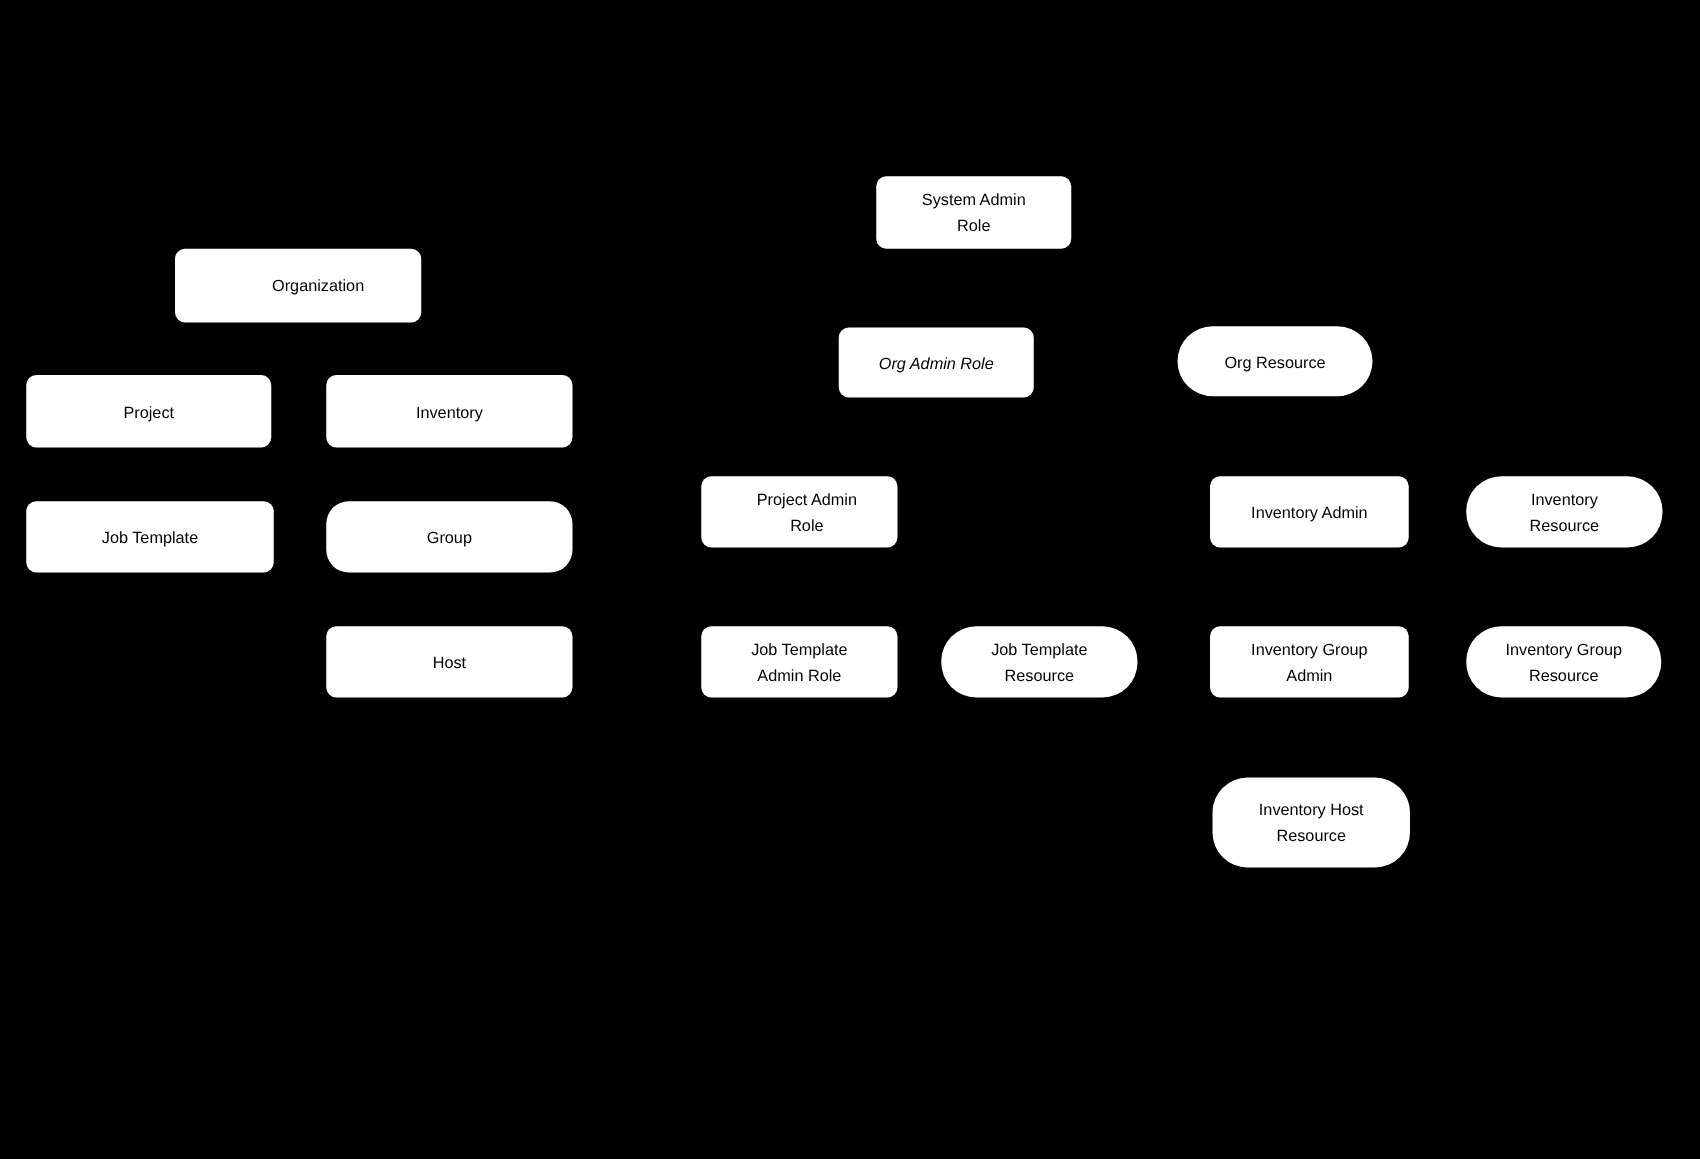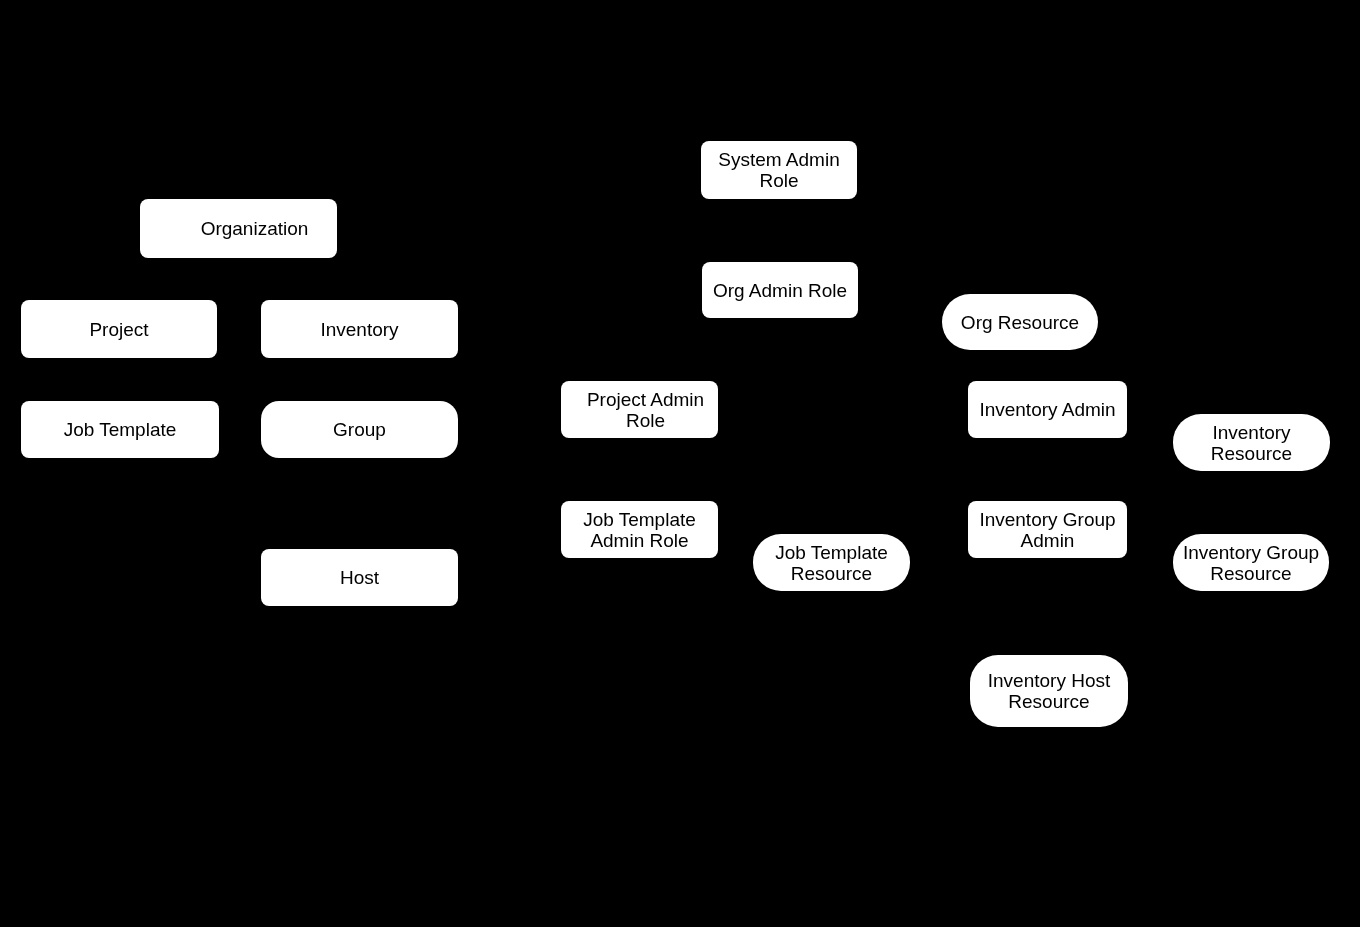--- a/index.html
+++ b/index.html
@@ -17,42 +17,41 @@
   .node {
     position: absolute;
     box-sizing: border-box;
     display: flex;
     align-items: center;
     justify-content: center;
     text-align: center;
     background: var(--node-fill, #ffffff);
     color: var(--node-text, #000000);
     border-radius: 8px;
-    font-size: 19px;
+    font-size: 13px;
     line-height: 21px;
     white-space: pre-line;
   }
   .node.stadium {
     border-radius: 28px;
-    margin-top: 33px;
   }
 </style>
 </head>
 <body style="background: rgb(0, 0, 0);">
 
 <div id="diagram-canvas" style="width: 1360px; height: 927px; background: rgb(0, 0, 0); --node-fill: #ffffff; --node-text: #000000;">
     <div class="node" style="left: 140px; top: 199px; width: 197px; height: 59px; padding-left: 32px;">Organization</div>
     <div class="node" style="left: 21px; top: 300px; width: 196px; height: 58px;">Project</div>
     <div class="node" style="left: 261px; top: 300px; width: 197px; height: 58px;">Inventory</div>
     <div class="node" style="left: 21px; top: 401px; width: 198px; height: 57px;">Job Template</div>
     <div class="node" style="left: 261px; top: 401px; width: 197px; height: 57px; border-radius: 18px;">Group</div>
-    <div class="node" style="left: 261px; top: 501px; width: 197px; height: 57px; margin-top: 48px;">Host</div>
+    <div class="node" style="left: 261px; top: 501px; width: 197px; height: 57px;">Host</div>
     <div class="node" style="left: 701px; top: 141px; width: 156px; height: 58px;">System Admin
 Role</div>
-    <div class="node" style="left: 702px; top: 262px; width: 156px; height: 56px;">Org Admin Role</div>
+    <div class="node" style="left: 671px; top: 262px; width: 156px; height: 56px; font-style: italic;">Org Admin Role</div>
     <div class="node stadium" style="left: 942px; top: 261px; width: 156px; height: 56px;">Org Resource</div>
     <div class="node" style="left: 561px; top: 381px; width: 157px; height: 57px; padding-left: 12px;">Project Admin
 Role</div>
     <div class="node" style="left: 968px; top: 381px; width: 159px; height: 57px;">Inventory Admin</div>
     <div class="node stadium" style="left: 1173px; top: 381px; width: 157px; height: 57px;">Inventory
 Resource</div>
     <div class="node" style="left: 561px; top: 501px; width: 157px; height: 57px;">Job Template
 Admin Role</div>
     <div class="node stadium" style="left: 753px; top: 501px; width: 157px; height: 57px;">Job Template
 Resource</div>

